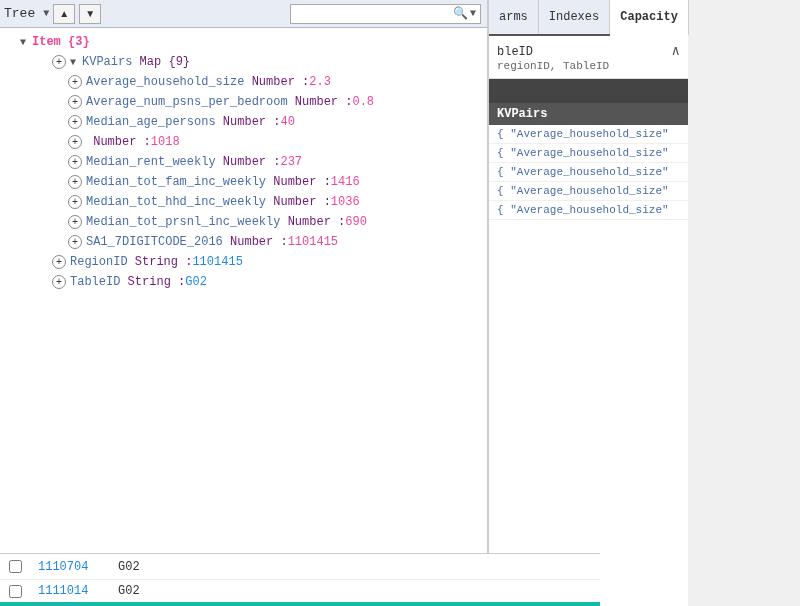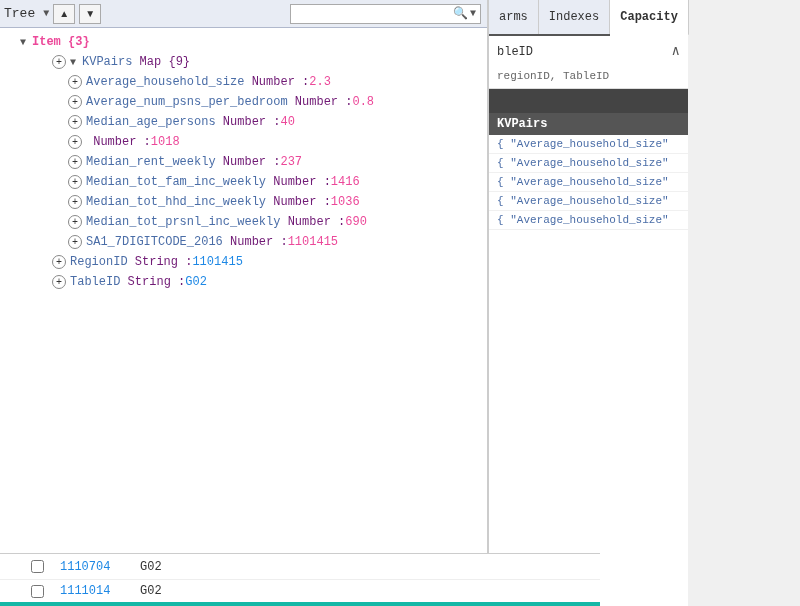--- a/index.html
+++ b/index.html
@@ -205,21 +205,21 @@
       display: flex;
       align-items: flex-end;
       justify-content: space-between;
       font-size: 12px;
       color: #333;
     }
 
     .index-subtitle {
       font-size: 11px;
       color: #666;
-      margin-top: 11px;
+      margin-top: 1px;
     }
 
     
     .dark-section {
       background: #444;
       padding: 4px 8px;
       color: #ccc;
       font-size: 11px;
       height: 24px;
       display: flex;
@@ -249,21 +249,20 @@
       white-space: nowrap;
       overflow: hidden;
       text-overflow: ellipsis;
     }
 
     .bottom-row {
       display: flex;
       align-items: center;
       height: 26px;
       border-bottom: 1px solid #eee;
-      padding-left: 22px;
     }
 
     .bottom-cell {
       padding: 0 8px;
       font-size: 12px;
     }
 
     .checkbox-cell {
       width: 30px;
       display: flex;

